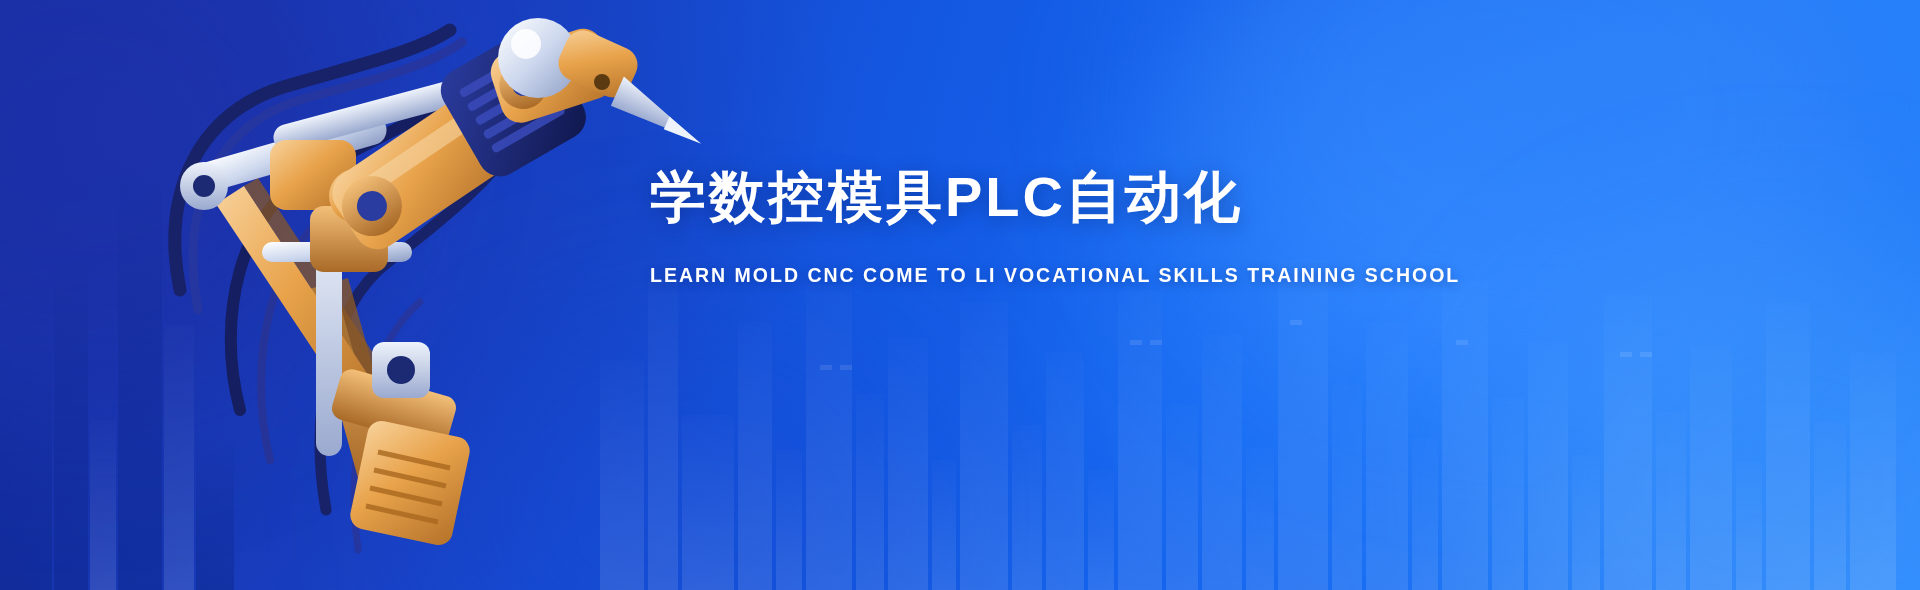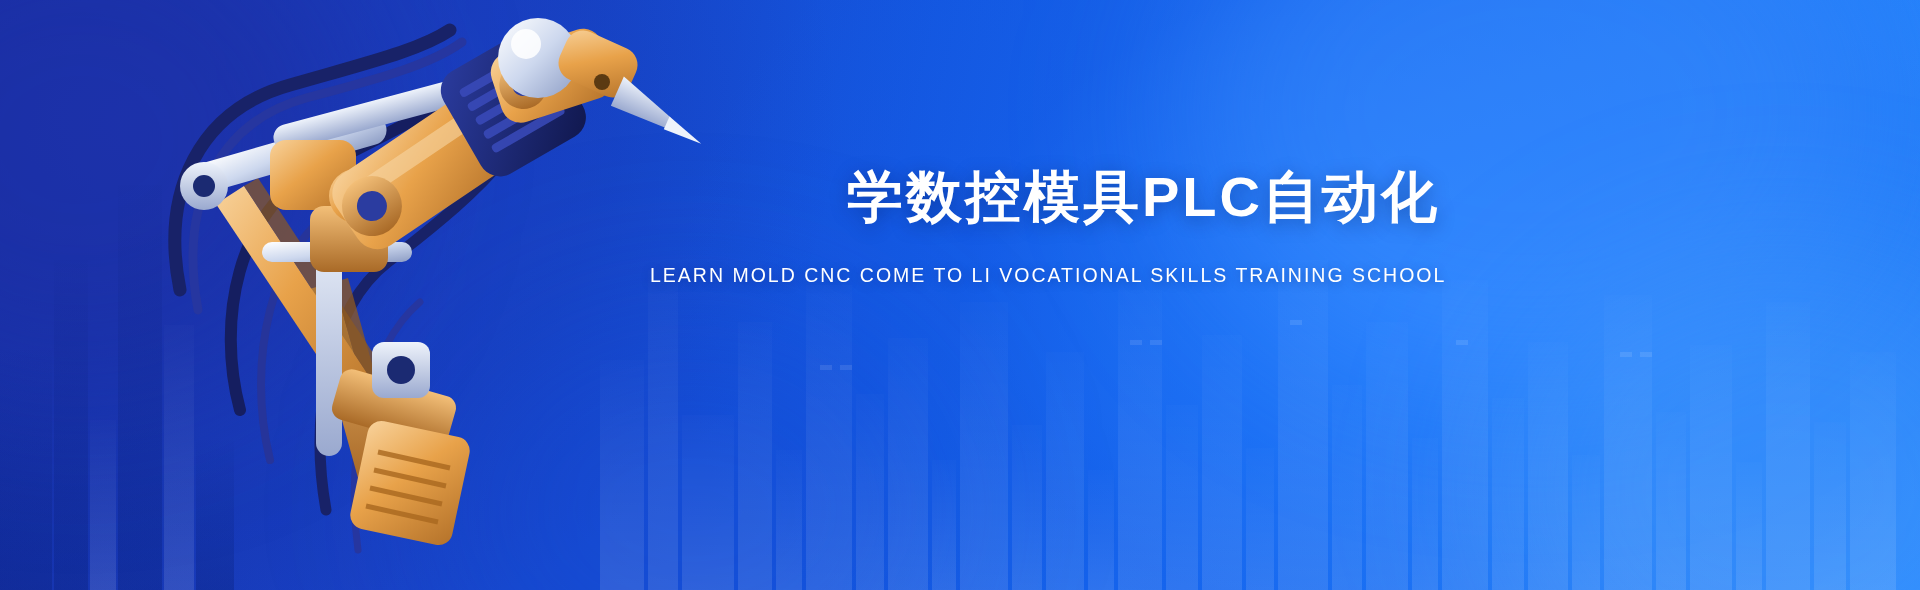--- a/index.html
+++ b/index.html
@@ -24,28 +24,28 @@
   .glow.g1{left:1180px;top:-170px;width:700px;height:560px;background:rgba(70,150,255,0.38);}
   .glow.g2{left:1500px;top:250px;width:560px;height:480px;background:rgba(90,175,255,0.30);}
   .glow.g3{left:-200px;top:-120px;width:560px;height:520px;background:rgba(28,40,150,0.45);}
   .glow.g4{left:430px;top:300px;width:520px;height:420px;background:rgba(20,70,210,0.30);}
 
   
   .robot{position:absolute;left:120px;top:-10px;width:640px;height:600px;}
   .robot svg{display:block;width:100%;height:100%;}
 
   
-  .copy{position:absolute;left:650px;top:160px;width:790px;text-align:right;}
+  .copy{position:absolute;left:650px;top:160px;width:790px;text-align:left;}
   .headline{
     color:#ffffff;font-weight:700;font-size:56px;line-height:1.32;
     letter-spacing:3px;white-space:nowrap;
     text-shadow:0 3px 18px rgba(0,25,90,0.40);
   }
   .subtitle{
-    margin-top:30px;color:#ffffff;font-size:19.5px;font-weight:400;
+    margin-top:30px;color:#ffffff;font-size:19.5px;font-weight:700;
     letter-spacing:2.0px;white-space:nowrap;
     text-shadow:0 2px 10px rgba(0,25,90,0.35);
   }
 </style>
 </head>
 <body>
 
 <div class="banner">
 
   <div class="glow g3"></div>

